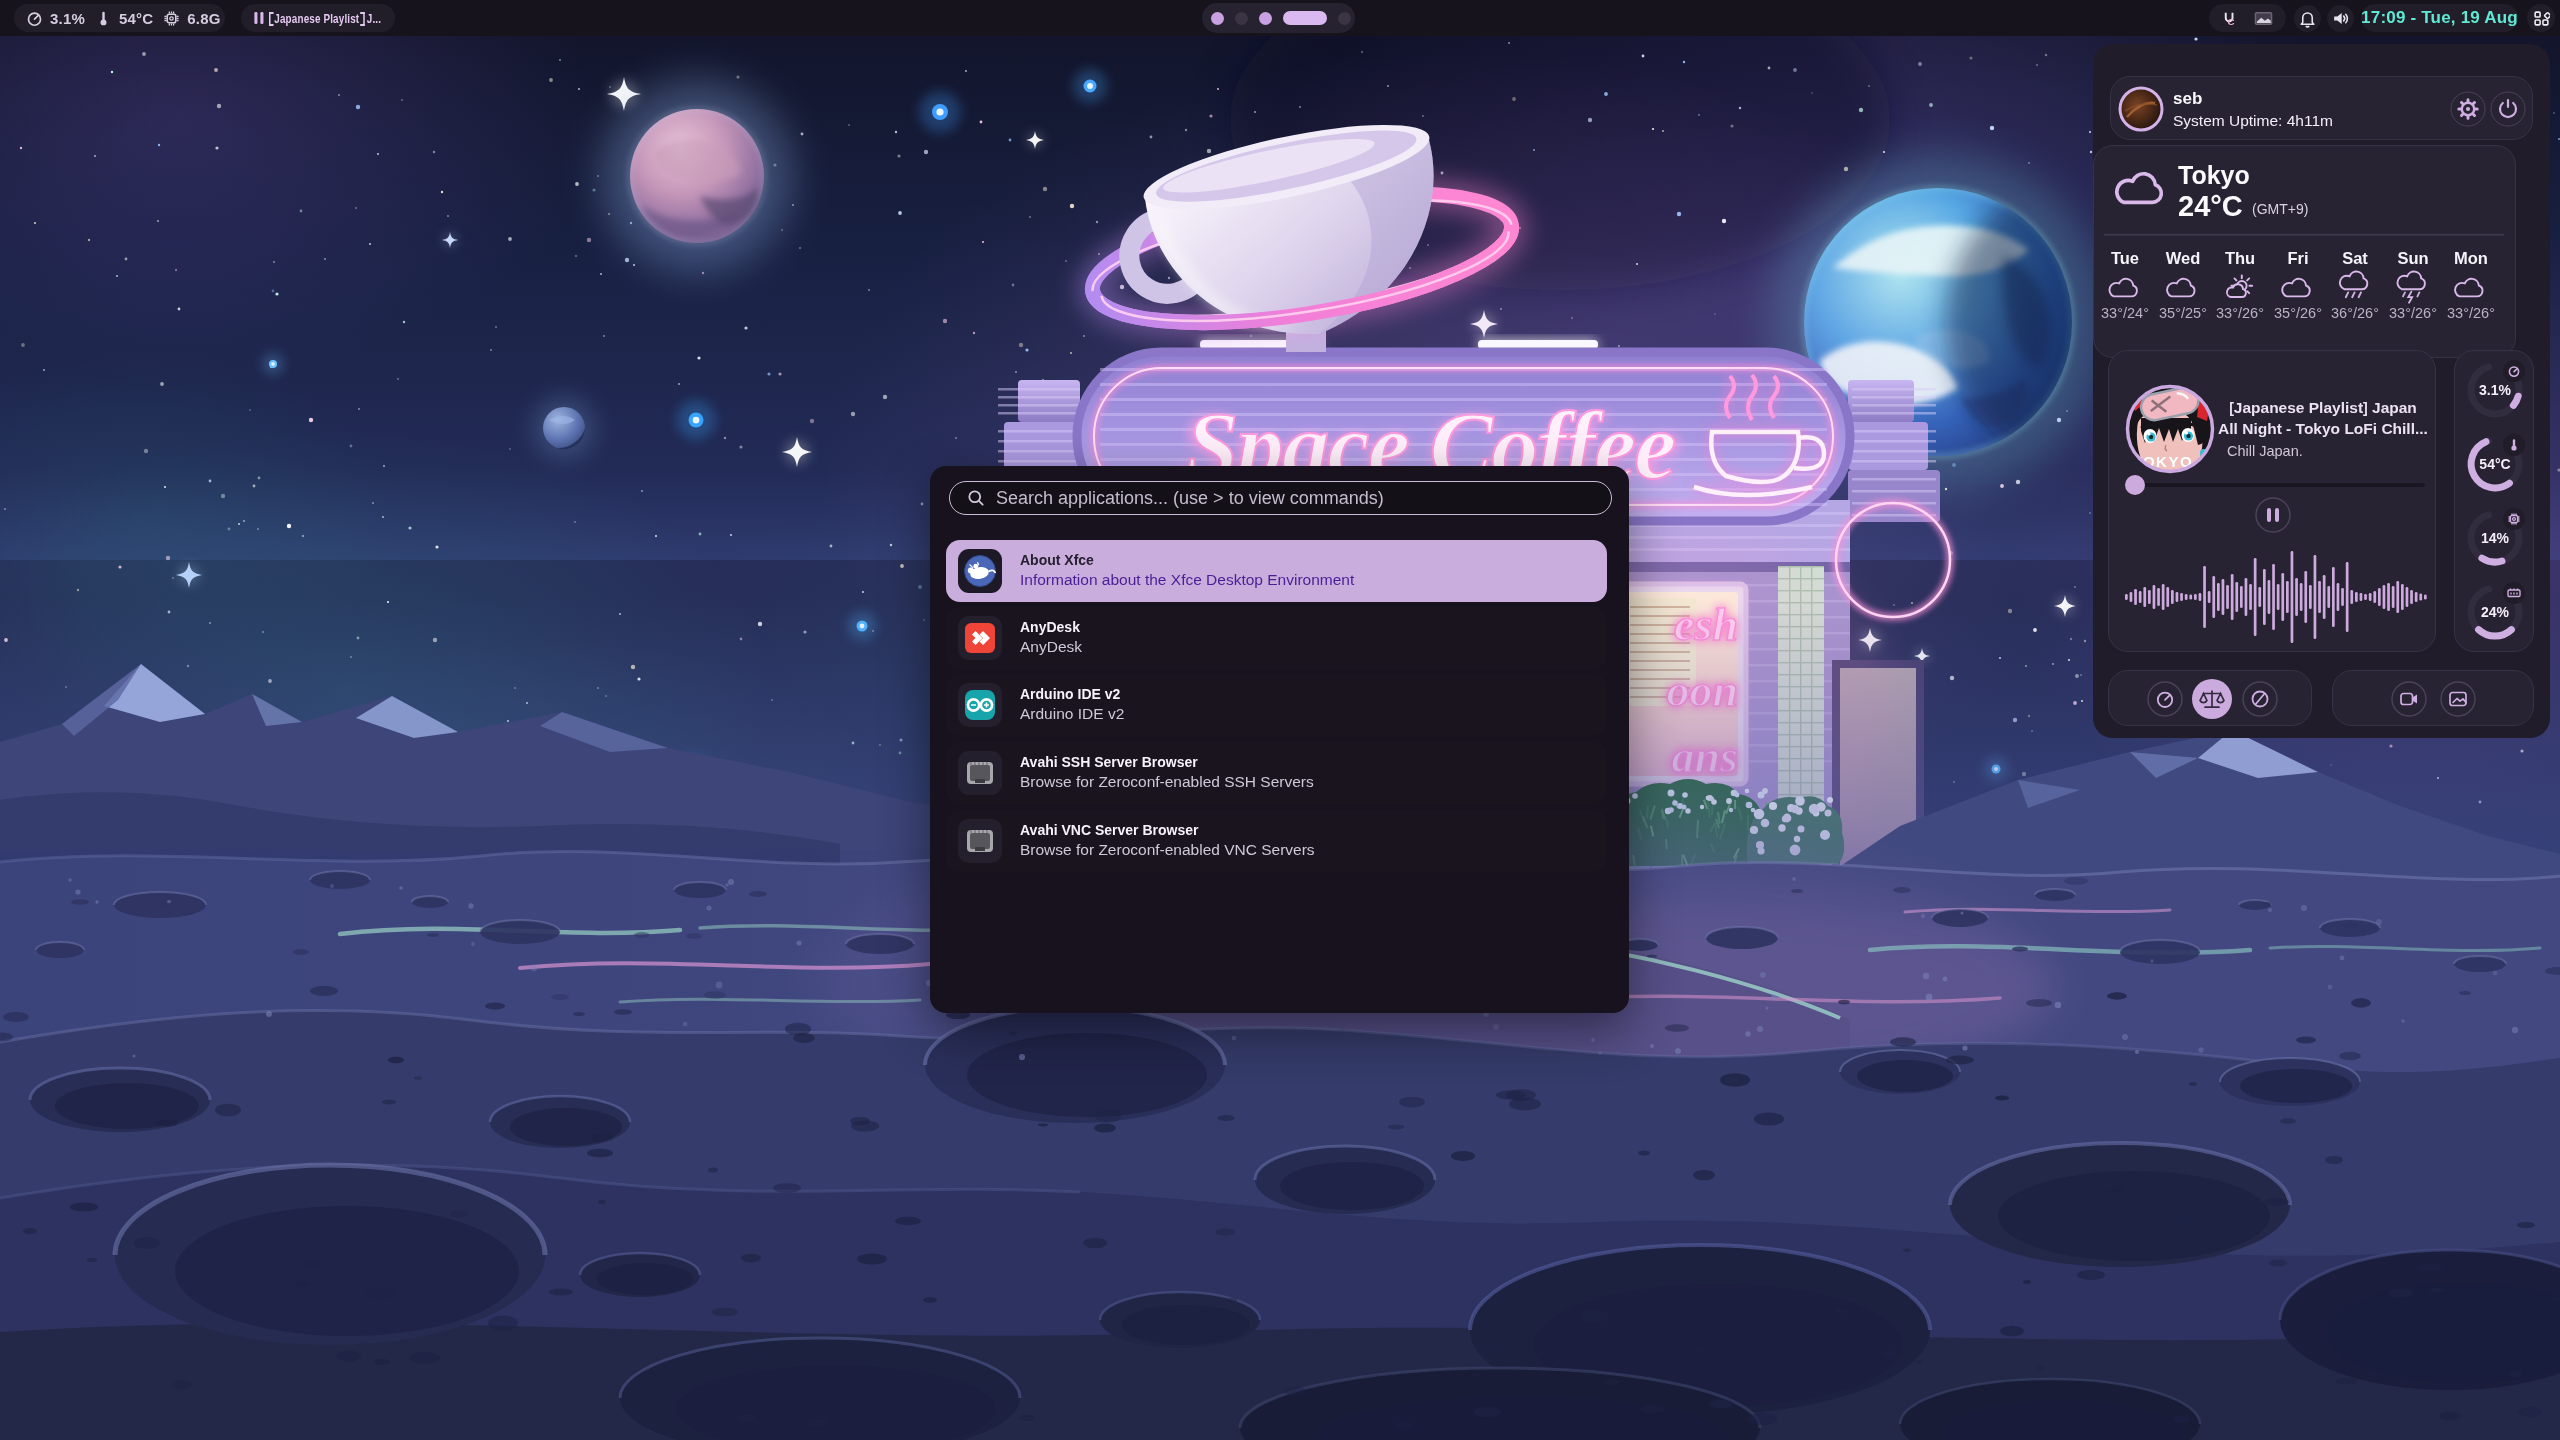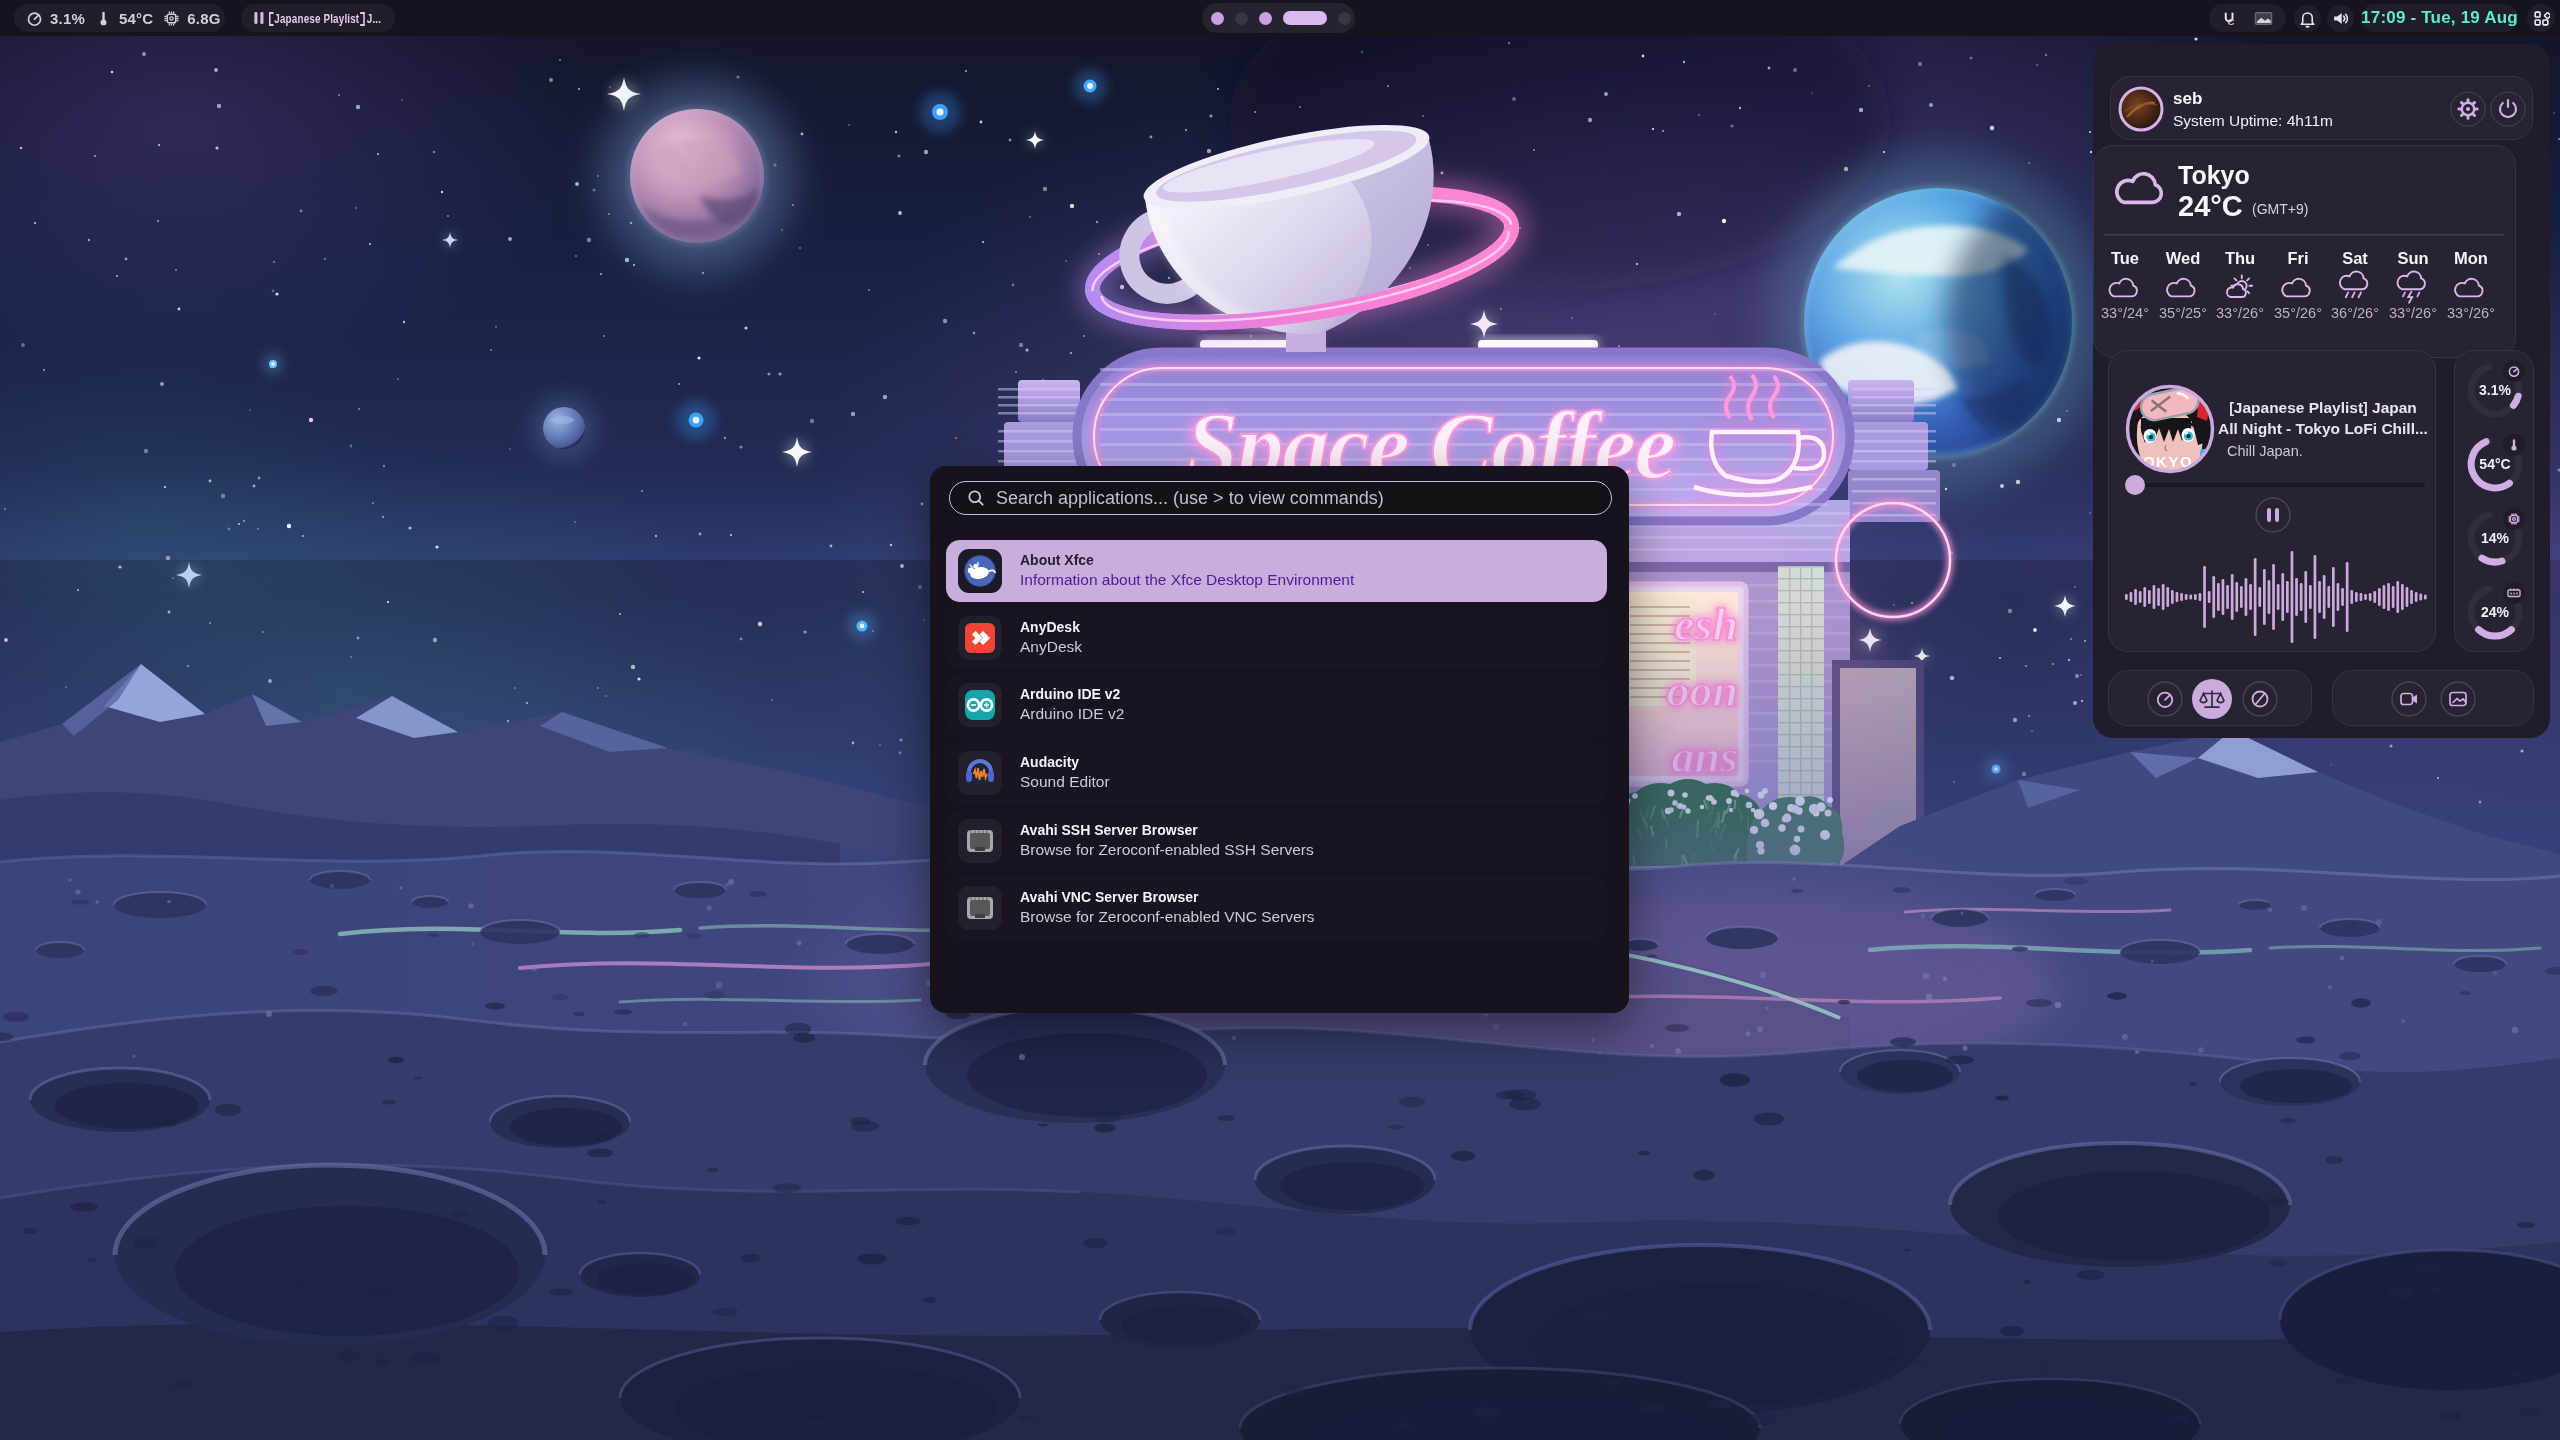--- a/index.html
+++ b/index.html
@@ -1449,34 +1449,20 @@
           <path d="M13 22 h5 M28.5 19.5 v5 M26 22 h5" stroke="#fff" stroke-width="1.6"></path>
         </svg>
         <div class="rtx">
           <div class="rt">Arduino IDE v2</div>
           <div class="rs">Arduino IDE v2</div>
         </div>
       </div>
       <div class="row ">
         <svg width="44" height="44" viewBox="0 0 44 44">
           <rect width="44" height="44" rx="11" fill="#241f2c"></rect>
-          <circle cx="22" cy="23" r="11" fill="#1c2440"></circle>
-          <path d="M11 21 a11 11 0 0 1 22 0" fill="none" stroke="#5a78d8" stroke-width="4"></path>
-          <rect x="8" y="20" width="6" height="11" rx="3" fill="#4a66c8"></rect>
-          <rect x="30" y="20" width="6" height="11" rx="3" fill="#4a66c8"></rect>
-          <path d="M15.5 23 l1.5 -4 1.5 8 1.5 -10 1.5 12 1.5 -9 1.5 6 1.5 -8 1.5 9 1.5 -4" stroke="#f08428" stroke-width="1.7" fill="none"></path>
-        </svg>
-        <div class="rtx">
-          <div class="rt">Audacity</div>
-          <div class="rs">Sound Editor</div>
-        </div>
-      </div>
-      <div class="row ">
-        <svg width="44" height="44" viewBox="0 0 44 44">
-          <rect width="44" height="44" rx="11" fill="#241f2c"></rect>
           <rect x="9" y="11" width="26" height="22" rx="4" fill="#a8a8ac"></rect>
           <rect x="12" y="14" width="20" height="16" rx="2" fill="#56565c"></rect>
           <path d="M13 11 v3 M17 11 v3 M21 11 v3 M25 11 v3 M29 11 v3" stroke="#7c7c82" stroke-width="1.6"></path>
           <rect x="17" y="28" width="10" height="4" fill="#3c3c42"></rect>
         </svg>
         <div class="rtx">
           <div class="rt">Avahi SSH Server Browser</div>
           <div class="rs">Browse for Zeroconf-enabled SSH Servers</div>
         </div>
       </div>

